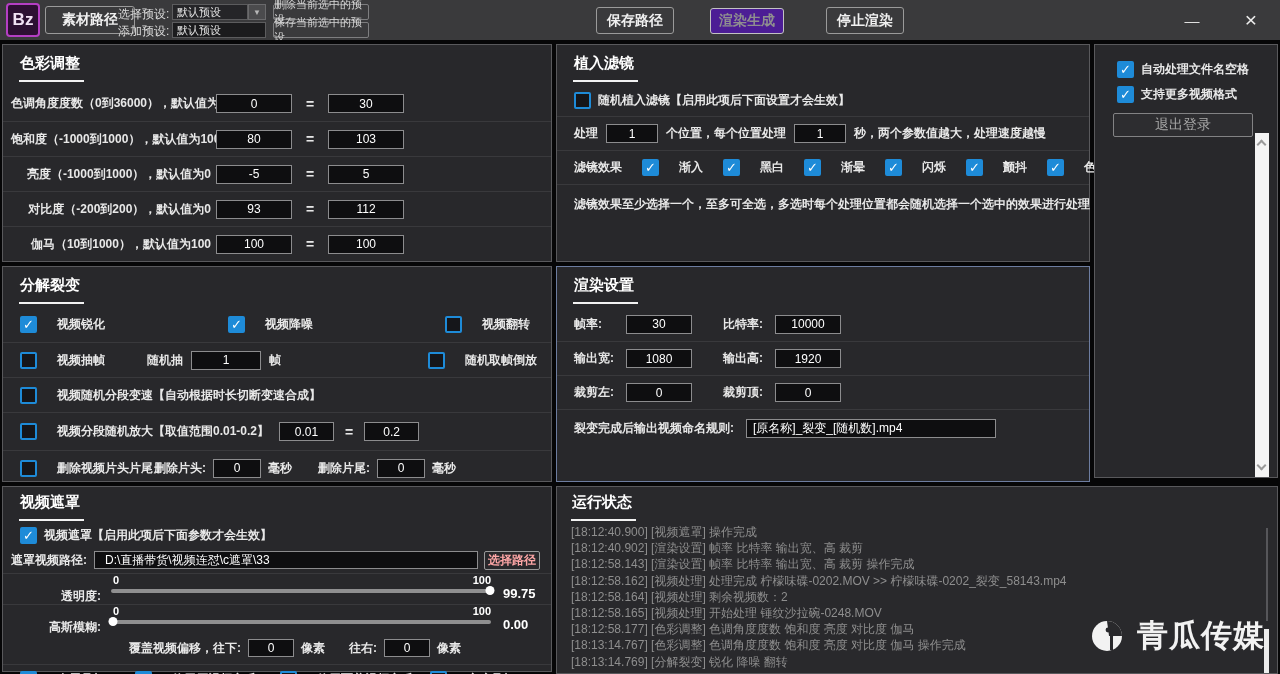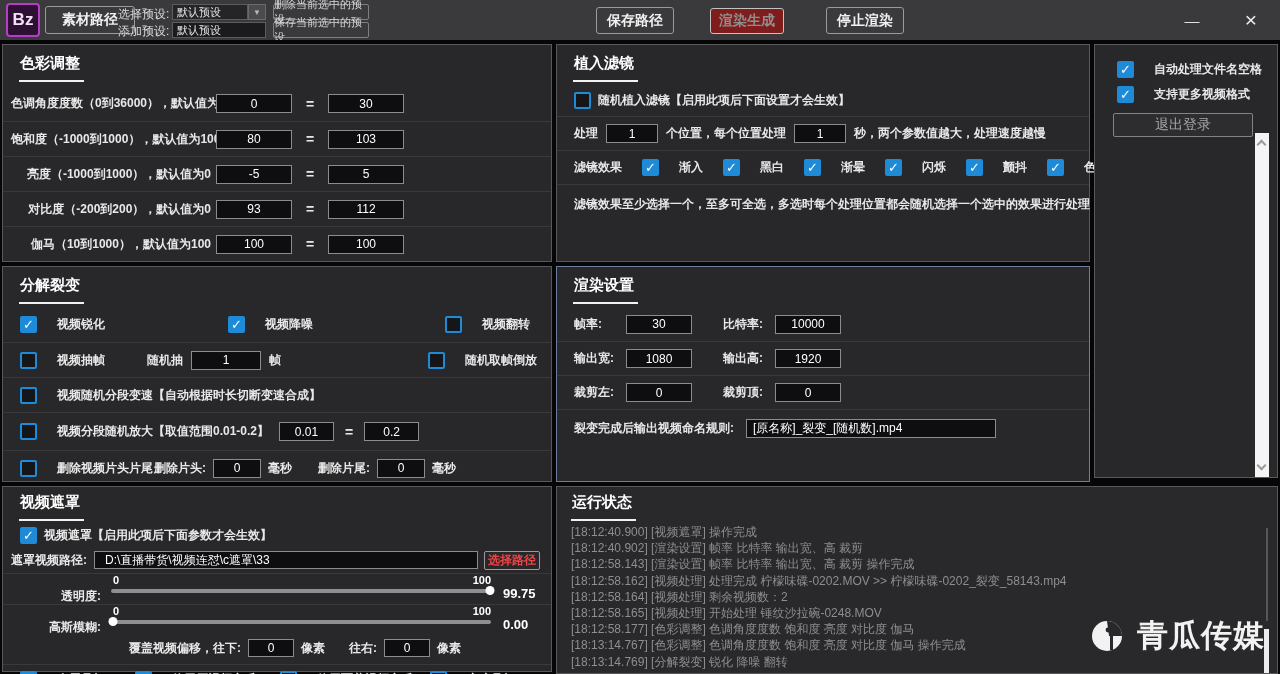--- a/index.html
+++ b/index.html
@@ -19,21 +19,21 @@
   .preset-select { position:absolute; left:172px; top:4px; width:76px; height:16px; background:#252528;
     border:1px solid #5c5c5e; color:#e2e2e2; font-size:11px; line-height:14px; padding-left:4px; }
   .preset-arrow { position:absolute; left:248px; top:4px; width:18px; height:16px; background:#4b4b4d;
     border:1px solid #6a6a6c; color:#b8b8b8; font-size:8px; display:flex; align-items:center; justify-content:center; }
   .preset-input { position:absolute; left:172px; top:22px; width:94px; height:16px; background:#1b1b1d;
     border:1px solid #5c5c5e; color:#e2e2e2; font-size:11px; padding-left:4px;
     font-family:"Liberation Sans","DejaVu Sans",sans-serif; }
   .preset-btn { position:absolute; left:273px; width:96px; height:16px; border:1px solid #7e7e80;
     border-radius:2px; color:#d8d8d8; font-size:11px; display:flex; align-items:center; justify-content:center; }
   .btn-save-path { left:596px; top:7px; width:78px; height:27px; }
-  .btn-render { left:710px; top:8px; width:74px; height:26px; background:#7f1d1d; color:#8f8f8f;
+  .btn-render { left:710px; top:8px; width:74px; height:26px; background:#4c1d95; color:#8f8f8f;
     border:1px solid #c2c2c2; }
   .btn-stop { left:826px; top:7px; width:78px; height:27px; }
   .win-min { position:absolute; left:1180px; top:8px; width:24px; height:24px; color:#e0e0e0;
     font-size:15px; display:flex; align-items:center; justify-content:center; }
   .win-close { position:absolute; left:1238px; top:8px; width:26px; height:24px; color:#eeeeee;
     font-size:21px; display:flex; align-items:center; justify-content:center; }
 
   
   .main { position:absolute; left:0; top:40px; width:1280px; height:634px; background:#060607; }
   .panel { position:absolute; background:#28282b; border:1px solid #59595c; }
@@ -62,21 +62,21 @@
   
   #filterPanel { left:556px; top:4px; width:534px; height:218px; }
   #filterPanel .rows { margin-top:2px; }
   #filterPanel .prow { height:34px; }
   #filterPanel .inp { width:52px; margin:0 8px; }
   #filterPanel .fx { gap:20px; }
   #filterPanel .fx .lab-h { width:70px; }
 
   
   #rightPanel { left:1094px; top:4px; width:184px; height:434px; }
-  #rightPanel .cbrow { display:flex; align-items:flex-start; gap:20px; margin:0 0 8px 22px; }
+  #rightPanel .cbrow { display:flex; align-items:flex-start; gap:7px; margin:0 0 8px 22px; }
   .btn-logout { display:flex; align-items:center; justify-content:center; margin:10px 0 0 18px;
     width:140px; height:24px; background:#2d2d30; border:1px solid #828284; border-radius:2px;
     color:#a9a9a9; font-size:14px; }
   .vscroll { position:absolute; left:160px; top:88px; width:14px; height:344px; background:#f4f4f4; }
   .chev { position:absolute; left:3px; width:7px; height:7px; border-left:2px solid #9a9a9a;
     border-top:2px solid #9a9a9a; }
   .chev.up { top:8px; transform:rotate(45deg); }
   .chev.down { bottom:8px; transform:rotate(225deg); }
 
   
@@ -101,21 +101,21 @@
   #renderPanel .prow.naming { height:38px; }
 
   
   #maskPanel { left:2px; top:446px; width:550px; height:186px; }
   #maskPanel .ptitle { margin-top:6px; }
   #maskPanel .prow { border-top:none; }
   #maskPanel .r-en { height:24px; margin-top:2px; }
   #maskPanel .r-path { height:26px; padding-left:8px; }
   #maskPanel .inp.path { width:384px; margin-left:7px; text-align:left; padding-left:10px; height:18px; }
   .btn-choose { display:flex; align-items:center; justify-content:center; width:56px; height:19px;
-    margin-left:6px; border:1px solid #9a9a9a; border-radius:2px; color:#ef4444; font-size:12px; font-weight:bold; }
+    margin-left:6px; border:1px solid #9a9a9a; border-radius:2px; color:#fca5a5; font-size:12px; font-weight:bold; }
   .sliderrow { height:31px; padding-left:8px; display:flex; border-top:1px solid #39393c; }
   .sliderrow .lab { width:90px; text-align:right; padding-top:14px; }
   .slider-wrap { position:relative; flex:1; margin:0 12px 0 10px; }
   .sl-min { position:absolute; left:2px; top:0; color:#fff; font-size:11px; font-weight:bold; }
   .sl-max { position:absolute; right:0; top:0; color:#fff; font-size:11px; font-weight:bold; }
   .track { position:absolute; left:0; right:0; top:15px; height:4px; background:#8f8f90; border-radius:2px; }
   .thumb { position:absolute; top:12px; width:9px; height:9px; background:#ffffff; border-radius:50%;
     transform:translateX(-50%); }
   .sl-val { width:48px; text-align:left; color:#fff; font-size:13px; font-weight:bold; padding-top:12px; }
   #maskPanel .r-offset { height:26px; justify-content:flex-end; padding-right:90px; }

